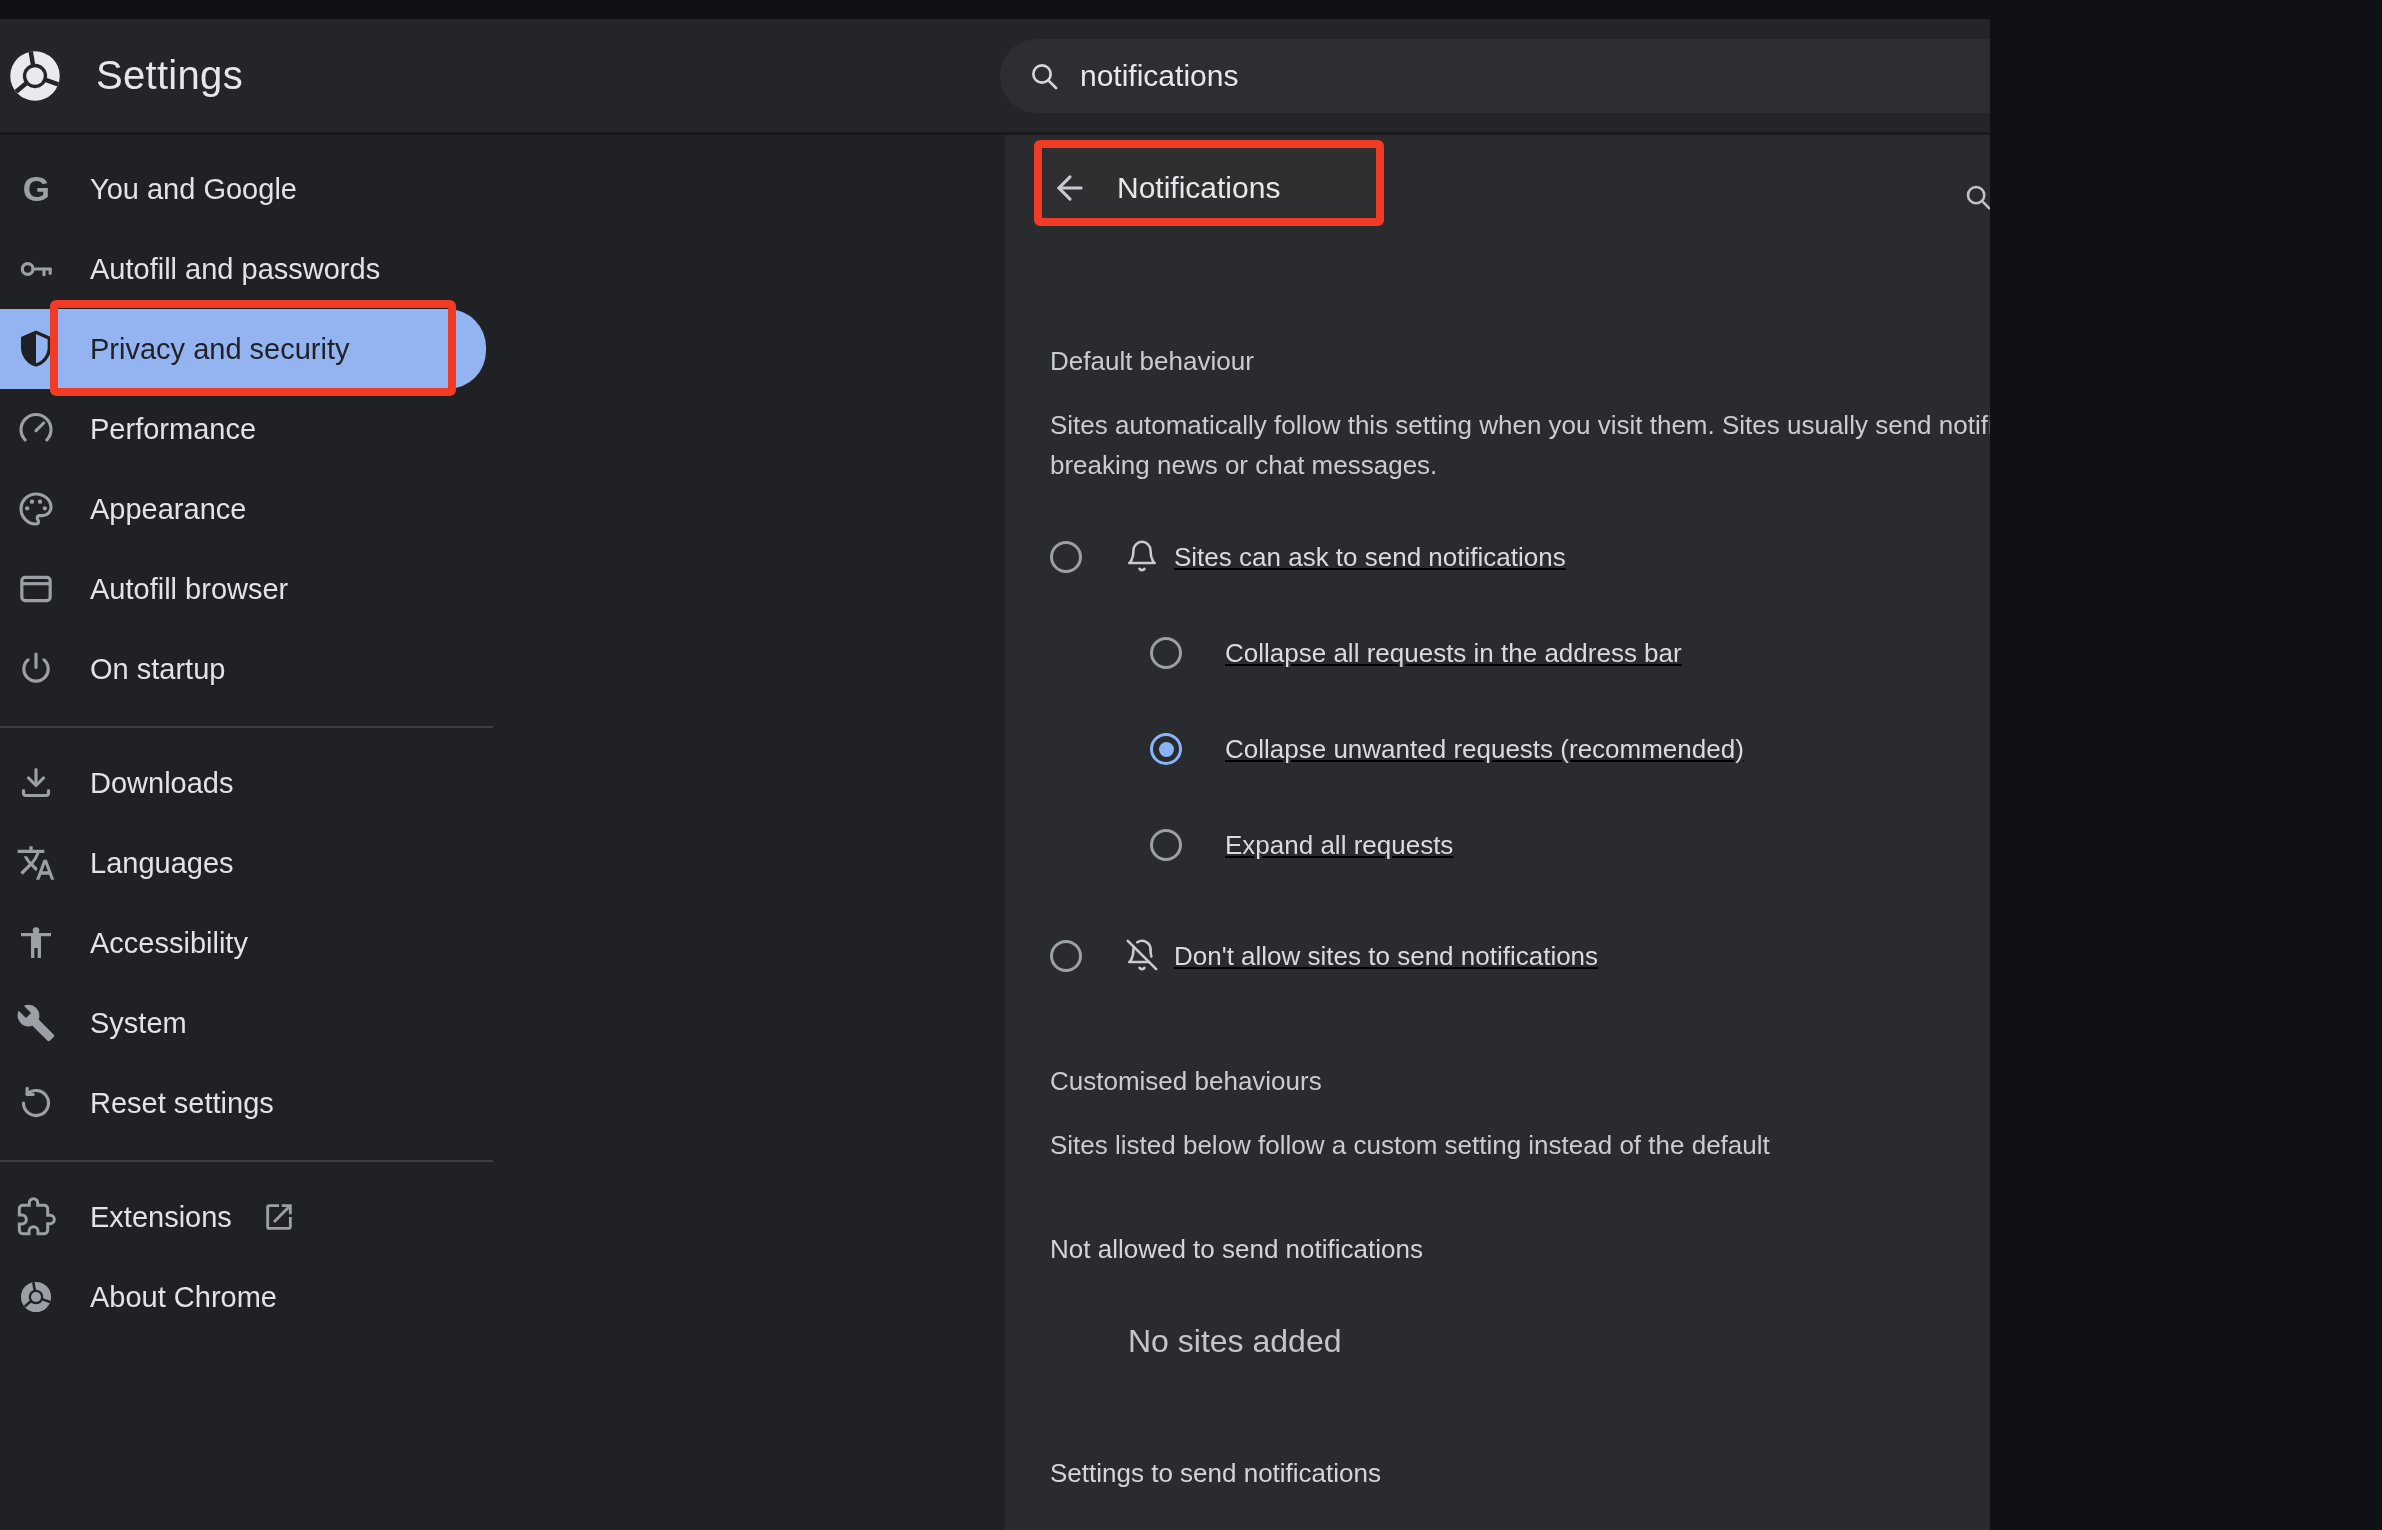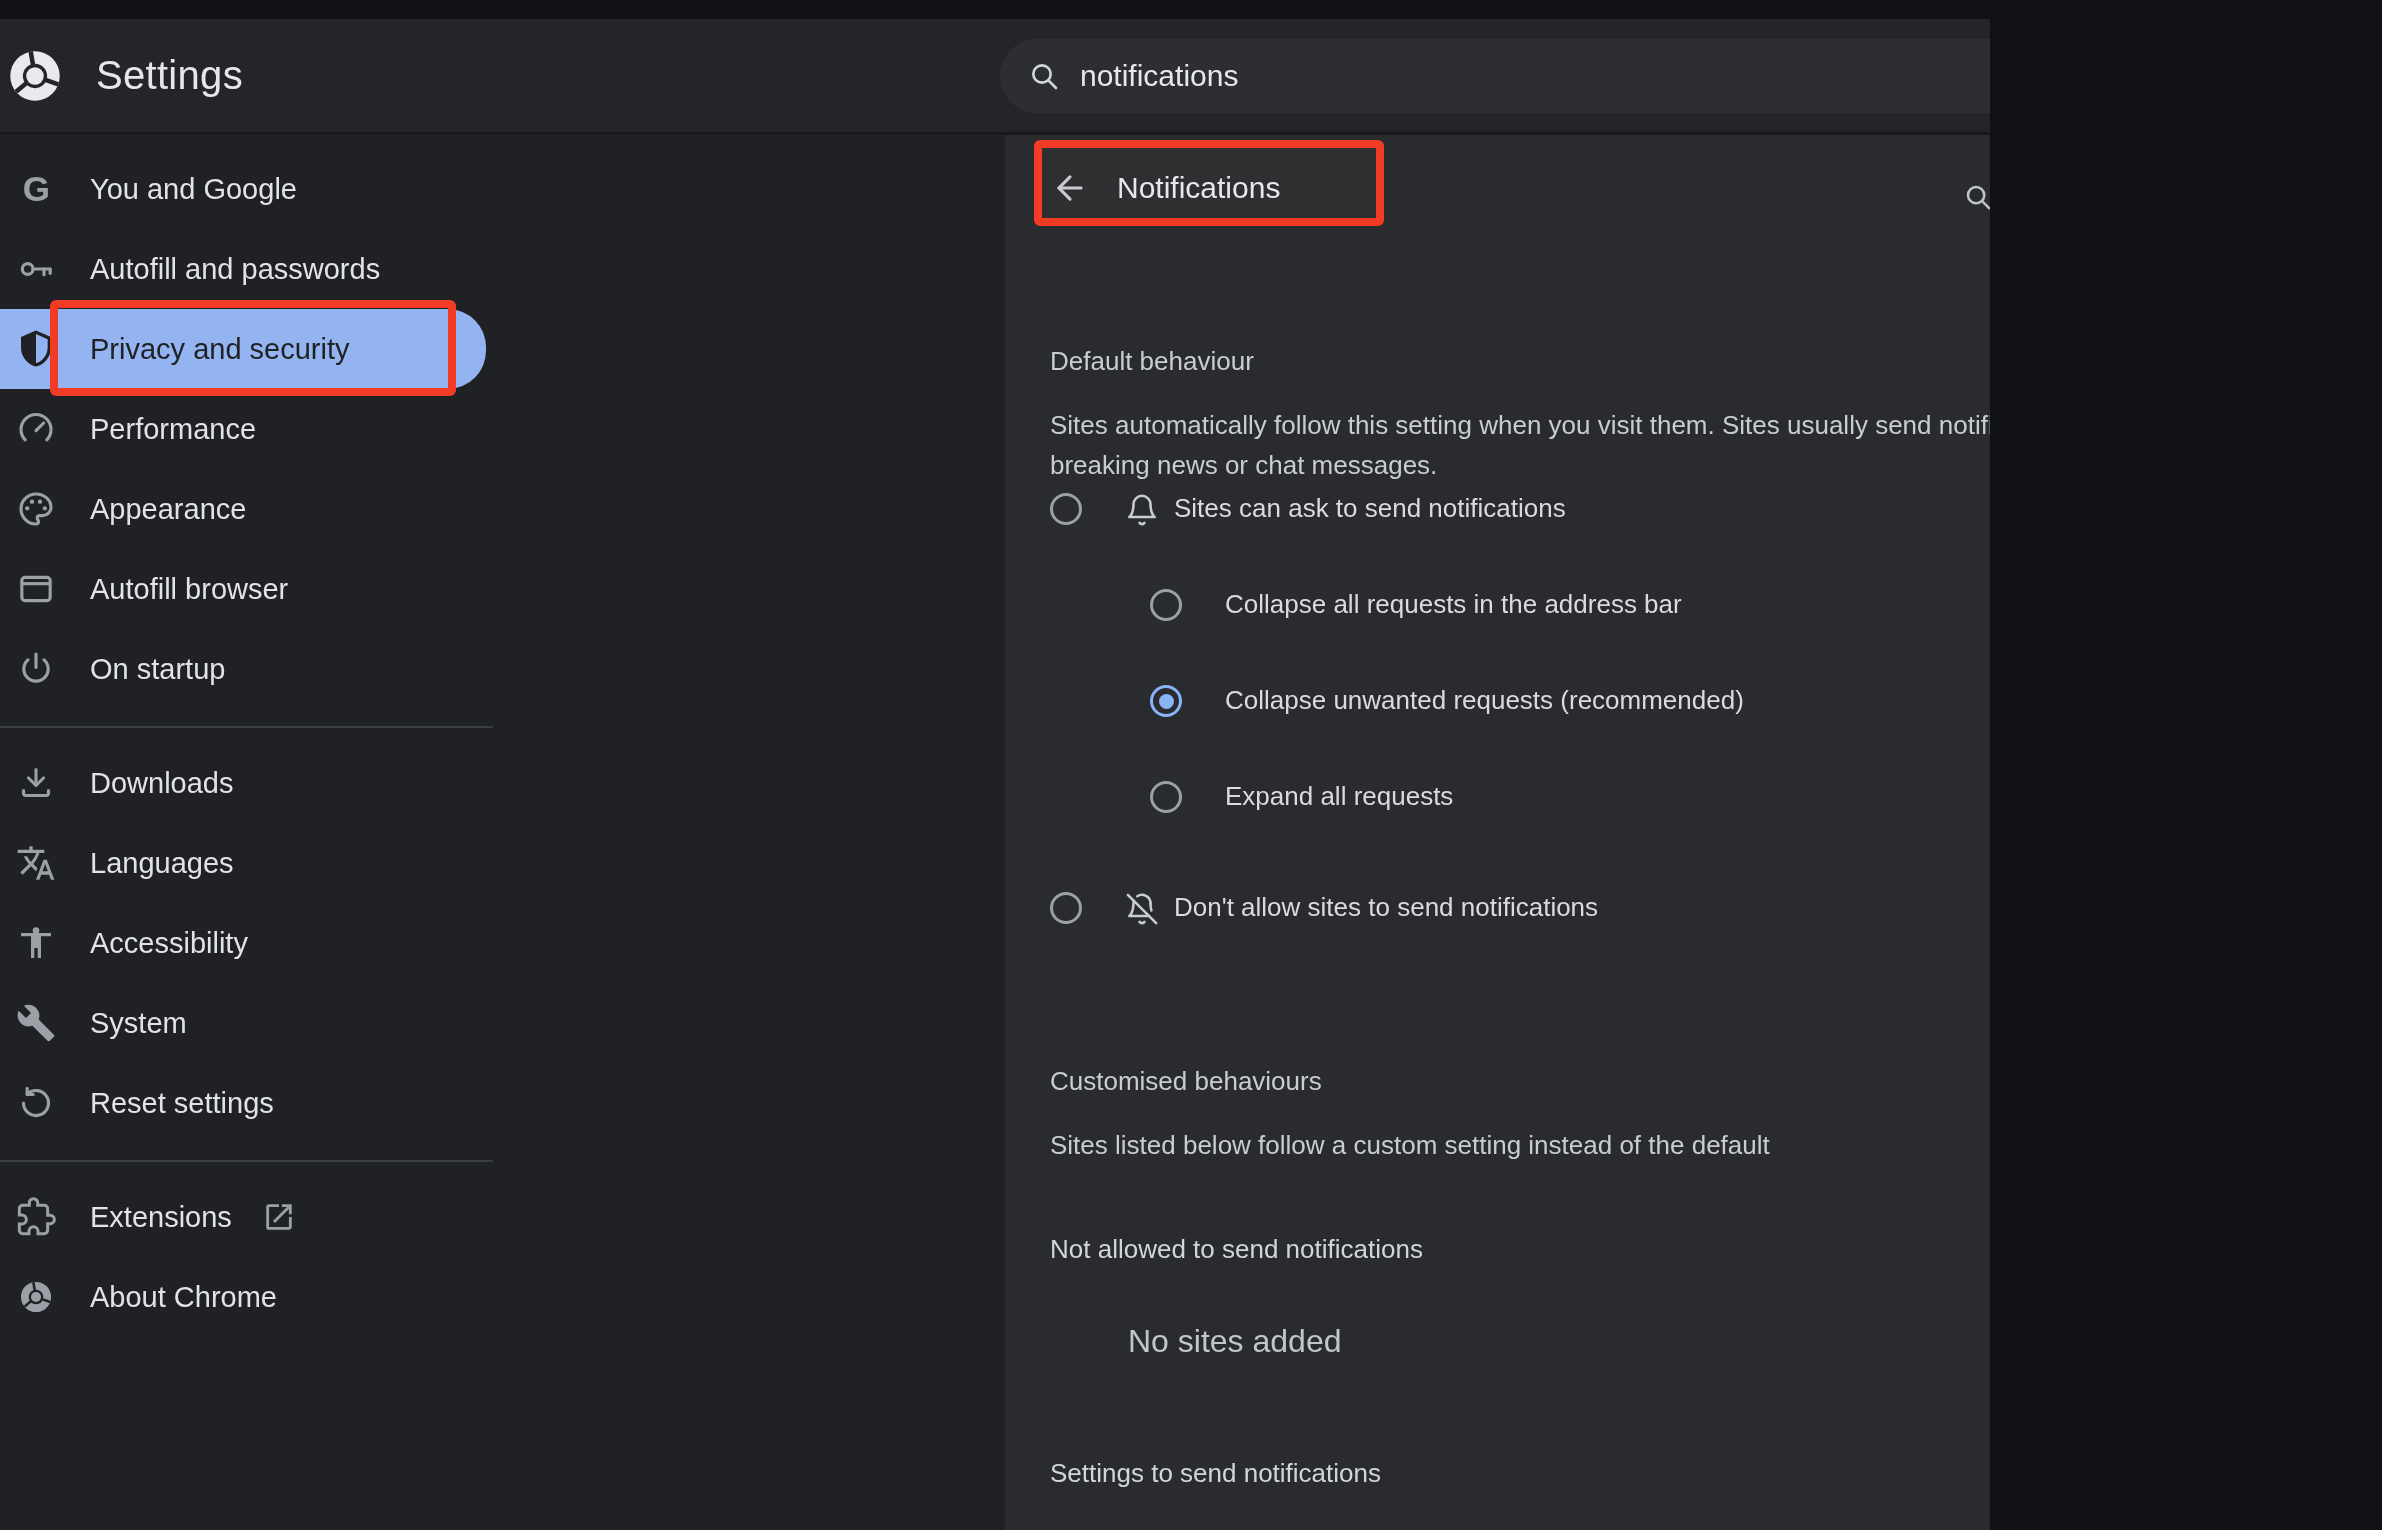--- a/index.html
+++ b/index.html
@@ -37,21 +37,21 @@
 
   .csearch{position:absolute;left:958px;top:40px;width:372px;display:flex;align-items:flex-end;}
   .csearch svg{margin:0 12px 6px 0;}
   .csearch input{width:327px;background:transparent;border:none;border-bottom:2px solid #9a9da1;
                  outline:none;color:#dadce0;font-size:29px;font-family:inherit;padding:0 0 8px 2px;}
   .csearch input::placeholder{color:#c0c3c8;opacity:1;}
 
   .sec-title{position:absolute;left:45px;font-size:26px;line-height:40px;color:#c9ccd1;}
   .sec-desc{position:absolute;left:45px;width:1310px;font-size:26px;line-height:40px;color:#c9ccd1;}
 
-  .opt-row{position:absolute;display:flex;align-items:flex-start;height:80px;cursor:pointer;}
+  .opt-row{position:absolute;display:flex;align-items:flex-end;height:80px;cursor:pointer;text-decoration:underline;}
   .radio{width:32px;height:32px;border-radius:50%;border:3px solid #9aa0a6;box-sizing:border-box;flex:0 0 auto;}
   .radio.checked{border-color:#8ab4f8;position:relative;}
   .radio.checked::after{content:"";position:absolute;left:50%;top:50%;width:15px;height:15px;margin:-7.5px 0 0 -7.5px;
                         border-radius:50%;background:#8ab4f8;}
   .bell-wrap{margin-left:43px;display:flex;align-items:center;flex:0 0 auto;}
   .opt-label{margin-left:15px;font-size:26px;color:#d9dbdf;white-space:nowrap;}
   .opt-sub .opt-label{margin-left:43px;}
 
   .row-label{position:absolute;left:45px;font-size:26px;line-height:40px;color:#d2d5d9;}
   .empty-label{position:absolute;left:123px;font-size:32px;line-height:40px;color:#c2c5ca;}

